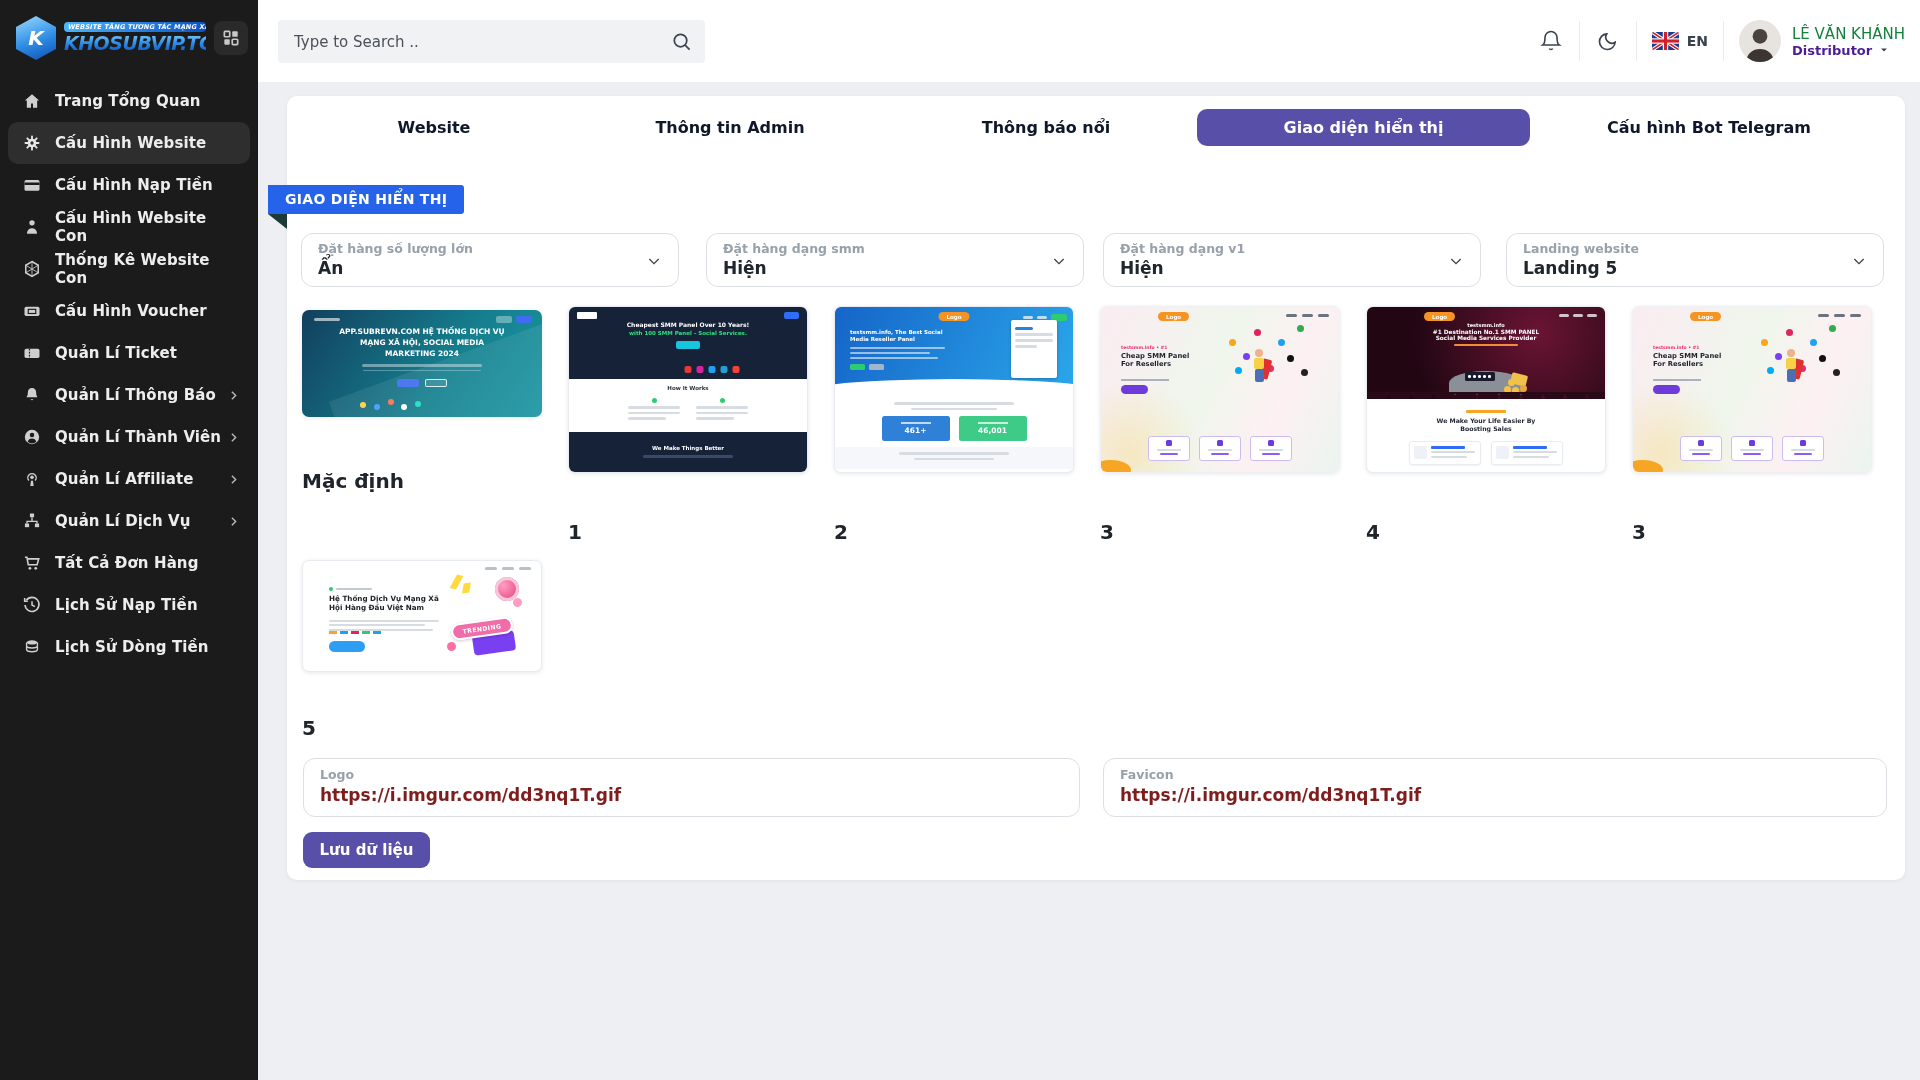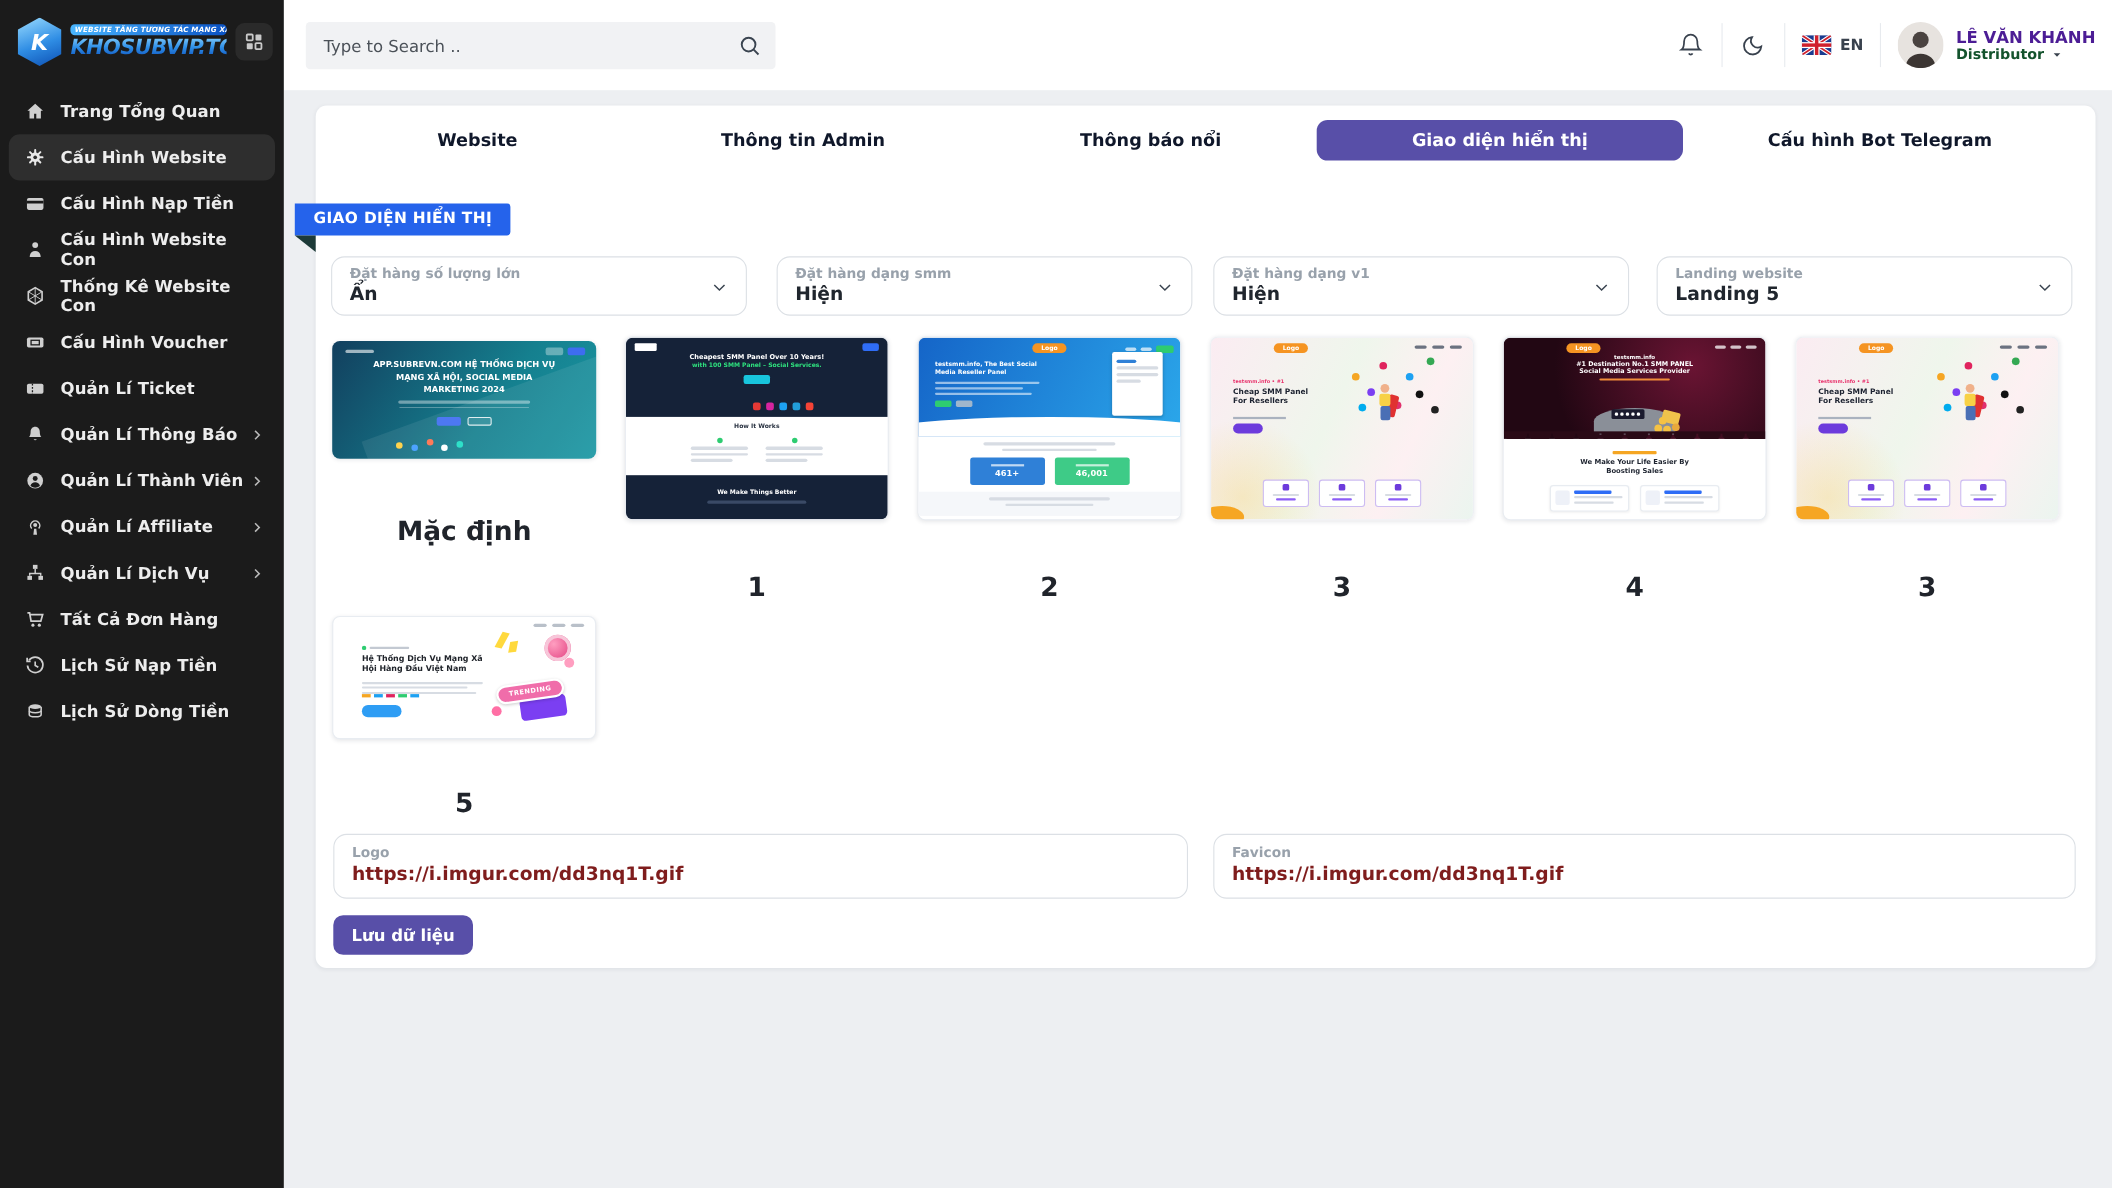--- a/index.html
+++ b/index.html
@@ -27,22 +27,22 @@
   .search-box input::placeholder{color:#4b5158;opacity:1}
   .search-ic{position:absolute;right:12px;top:10px;width:23px;height:23px;cursor:pointer}
   .hright{position:absolute;right:15px;top:0;height:82px;display:flex;align-items:center;gap:15px}
   .hdivider{width:1px;height:40px;background:#e7eaee}
   .icon-btn{width:26px;height:26px;cursor:pointer;display:flex;align-items:center;justify-content:center}
   .lang{display:flex;align-items:center;gap:8px;cursor:pointer}
   .flag{width:27px;height:18px;border-radius:2px;overflow:hidden;display:block}
   .lang-code{font-size:14px;font-weight:700;color:#39424e}
   .user{display:flex;align-items:center;gap:11px;cursor:pointer}
   .avatar{width:42px;height:42px;border-radius:50%;overflow:hidden;flex:0 0 auto}
-  .user-name{font-size:15px;font-weight:700;color:#4c1d95;white-space:nowrap}
-  .user-role{font-size:13px;font-weight:600;color:#14532d;display:flex;align-items:center;gap:6px}
+  .user-name{font-size:15px;font-weight:400;color:#15803d;white-space:nowrap}
+  .user-role{font-size:13px;font-weight:600;color:#4c1d95;display:flex;align-items:center;gap:6px}
 
   
   .main{position:absolute;left:258px;top:82px;width:1662px;height:998px;background:#edeff2}
   .card{position:absolute;left:29px;top:14px;width:1618px;height:784px;background:#fff;border-radius:10px;box-shadow:0 1px 4px rgba(20,30,50,.06)}
 
   
   .tab{position:absolute;top:13px;height:37px;line-height:37px;transform:translateX(-50%);font-size:16px;font-weight:600;color:#0f172a;cursor:pointer;white-space:nowrap}
   .tab.pill{background:#584fa8;color:#fff;border-radius:10px;width:333px;text-align:center;transform:none}
 
   
@@ -58,21 +58,21 @@
   
   .field{position:absolute;top:662px;height:59px;border:1px solid #dce0e5;border-radius:12px;padding:8px 16px;background:#fff}
   .field-label{font-size:12.5px;color:#98a1ab;font-weight:600}
   .field input{display:block;width:100%;border:none;outline:none;background:transparent;font-family:inherit;font-size:17px;color:#7f1d1d;font-weight:600;margin-top:3px}
 
   .save-btn{position:absolute;left:16px;top:736px;width:127px;height:36px;background:#584fa8;color:#fff;border:none;border-radius:9px;font-family:inherit;font-size:15px;font-weight:700;cursor:pointer}
 
   
   .cell{position:absolute;width:240px}
   .thumb{position:relative;width:240px;border-radius:7px;overflow:hidden;box-shadow:0 1px 4px rgba(20,30,50,.10);cursor:pointer;background:#fff}
-  .th-label{text-align:center;font-size:24px;font-weight:800;color:#20242b;margin-top:47px}
+  .th-label{text-align:left;font-size:20px;font-weight:800;color:#20242b;margin-top:47px}
   .bar{display:block;background:#d7dce3;border-radius:2px}
 
   
   .t0{height:107px;background:linear-gradient(125deg,#123f5e,#15808f 60%,#1a97a3)}
   .t0nav{position:absolute;top:6px;left:12px;right:10px;display:flex;justify-content:space-between;align-items:center}
   .t0nav .l{width:26px;height:3px;background:rgba(255,255,255,.6);border-radius:2px}
   .t0nav .r{display:flex;gap:4px}
   .t0nav .r i{width:16px;height:7px;border-radius:2px;background:rgba(255,255,255,.35)}
   .t0nav .r i.blue{background:#3e6df0}
   .t0title{position:relative;color:#fff;font-weight:700;font-size:7.5px;text-align:center;line-height:1.45;padding:17px 36px 0}

